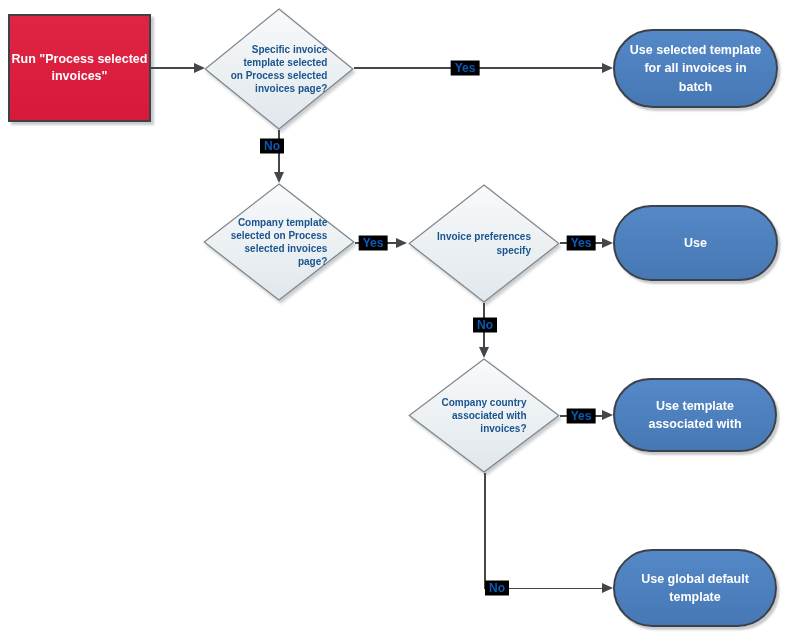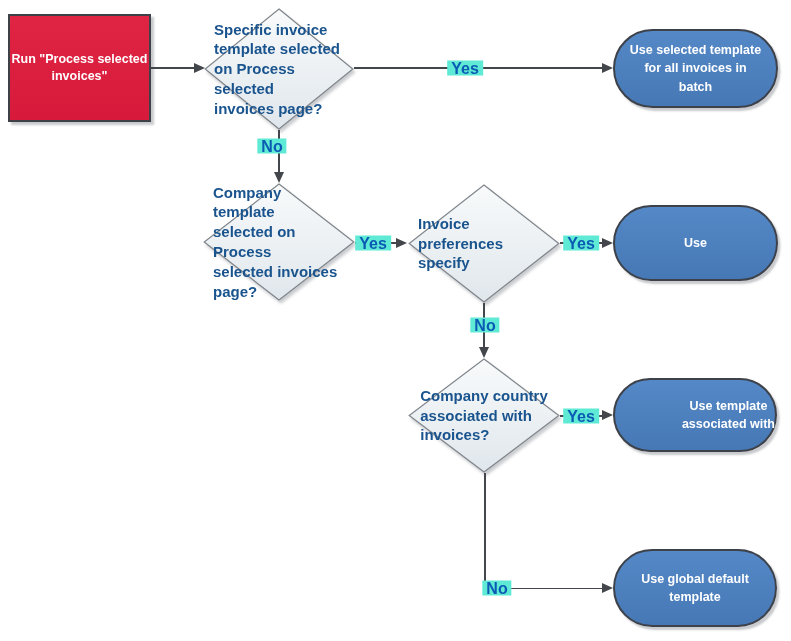--- a/index.html
+++ b/index.html
@@ -13,39 +13,39 @@
     border:2px solid #3E4248;
     box-shadow:2.5px 3px 2px rgba(145,150,155,0.5);
     display:flex;align-items:center;justify-content:center;text-align:center;
     color:#ffffff;font-weight:700;font-size:12.5px;line-height:1.4;white-space:pre-line;
   }
   .diamond{position:absolute;}
   .diamond svg{position:absolute;left:0;top:0;width:100%;height:100%;overflow:visible;
     filter:drop-shadow(2.5px 3px 1.5px rgba(120,126,132,0.4));}
   .dlabel{
     position:absolute;inset:0;display:flex;align-items:center;justify-content:center;
-    text-align:left;color:#1A548E;font-weight:700;font-size:15px;line-height:1.32;
+    text-align:right;color:#1A548E;font-weight:700;font-size:10px;line-height:1.32;
     white-space:pre-line;padding:0 10px;
   }
   .term{
     position:absolute;box-sizing:border-box;
     background:linear-gradient(180deg,#5588C6 0%,#4578B5 100%);
     border:2px solid #3D4149;border-radius:41px;
     box-shadow:2.5px 3px 2px rgba(145,150,155,0.5);
     display:flex;align-items:center;justify-content:center;text-align:center;
     color:#ffffff;font-weight:700;font-size:12.5px;line-height:1.45;white-space:pre-line;
   }
   .line{position:absolute;background:#43464B;}
   .ah-r{position:absolute;width:0;height:0;
     border-left:11px solid #43464B;border-top:5px solid transparent;border-bottom:5px solid transparent;}
   .ah-d{position:absolute;width:0;height:0;
     border-top:11px solid #43464B;border-left:5px solid transparent;border-right:5px solid transparent;}
   .edge-label{
-    position:absolute;transform:translate(-50%,-50%);background:#5eead4;
-    color:#0B5BB4;font-weight:700;font-size:16px;padding:0 4px;z-index:5;line-height:15px;
+    position:absolute;transform:translate(-50%,-50%);background:#000000;
+    color:#0B5BB4;font-weight:700;font-size:12px;padding:0 4px;z-index:5;line-height:15px;
   }
 </style>
 </head>
 <body>
 
 <svg width="0" height="0" style="position:absolute" aria-hidden="true">
   <defs>
     <linearGradient id="diamondGrad" x1="0" y1="0" x2="0" y2="1">
       <stop offset="0" stop-color="#F8FAFB"></stop>
       <stop offset="1" stop-color="#E0E7EC"></stop>
@@ -98,21 +98,21 @@
   </div>
 
   <div class="term" style="left:613px;top:29px;width:165px;height:79px;">
     <span>Use selected template
 for all invoices in
 batch</span>
   </div>
   <div class="term" style="left:613px;top:205px;width:165px;height:76px;">
     <span>Use</span>
   </div>
-  <div class="term" style="left:613px;top:378px;width:164px;height:74px;justify-content:flex-end;">
+  <div class="term" style="left:613px;top:378px;width:164px;height:74px;">
     <span>Use template
 associated with</span>
   </div>
   <div class="term" style="left:613px;top:549px;width:164px;height:78px;align-items:center;">
     <span>Use global default
 template</span>
   </div>
 
   <div class="line" style="left:151px;top:67px;width:45px;height:1.5px;"></div>
   <div class="ah-r" style="left:194px;top:63px;"></div>

